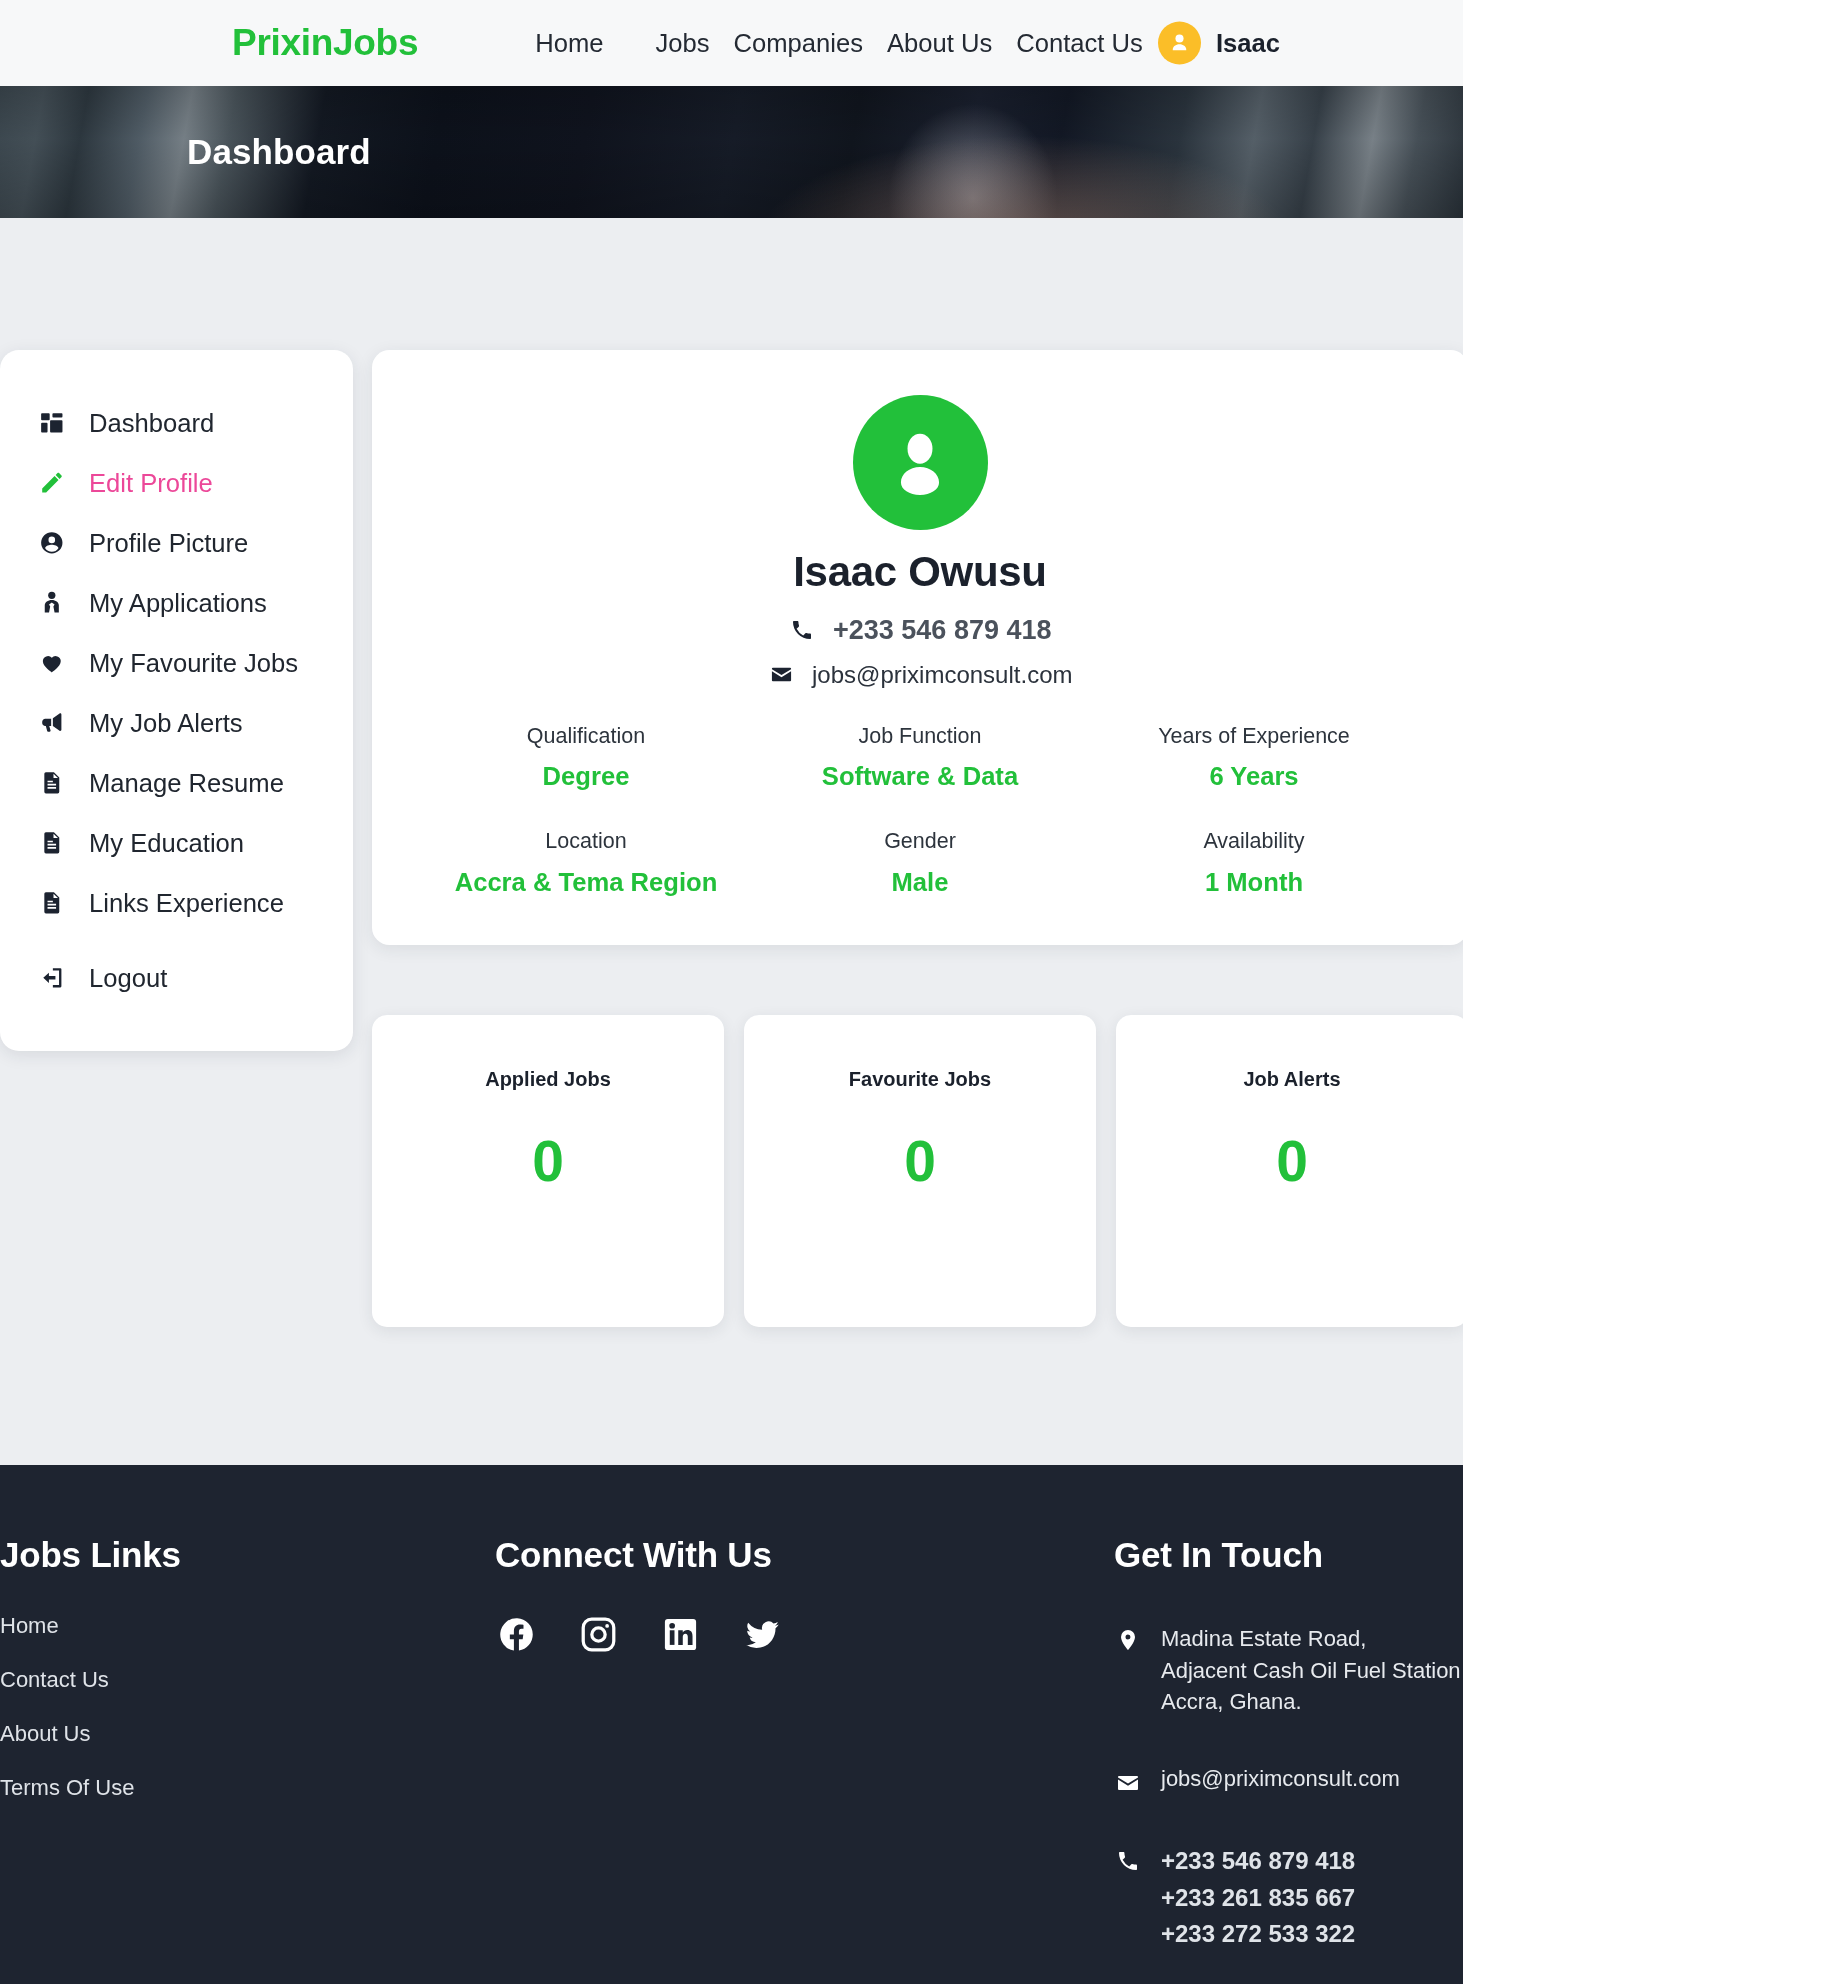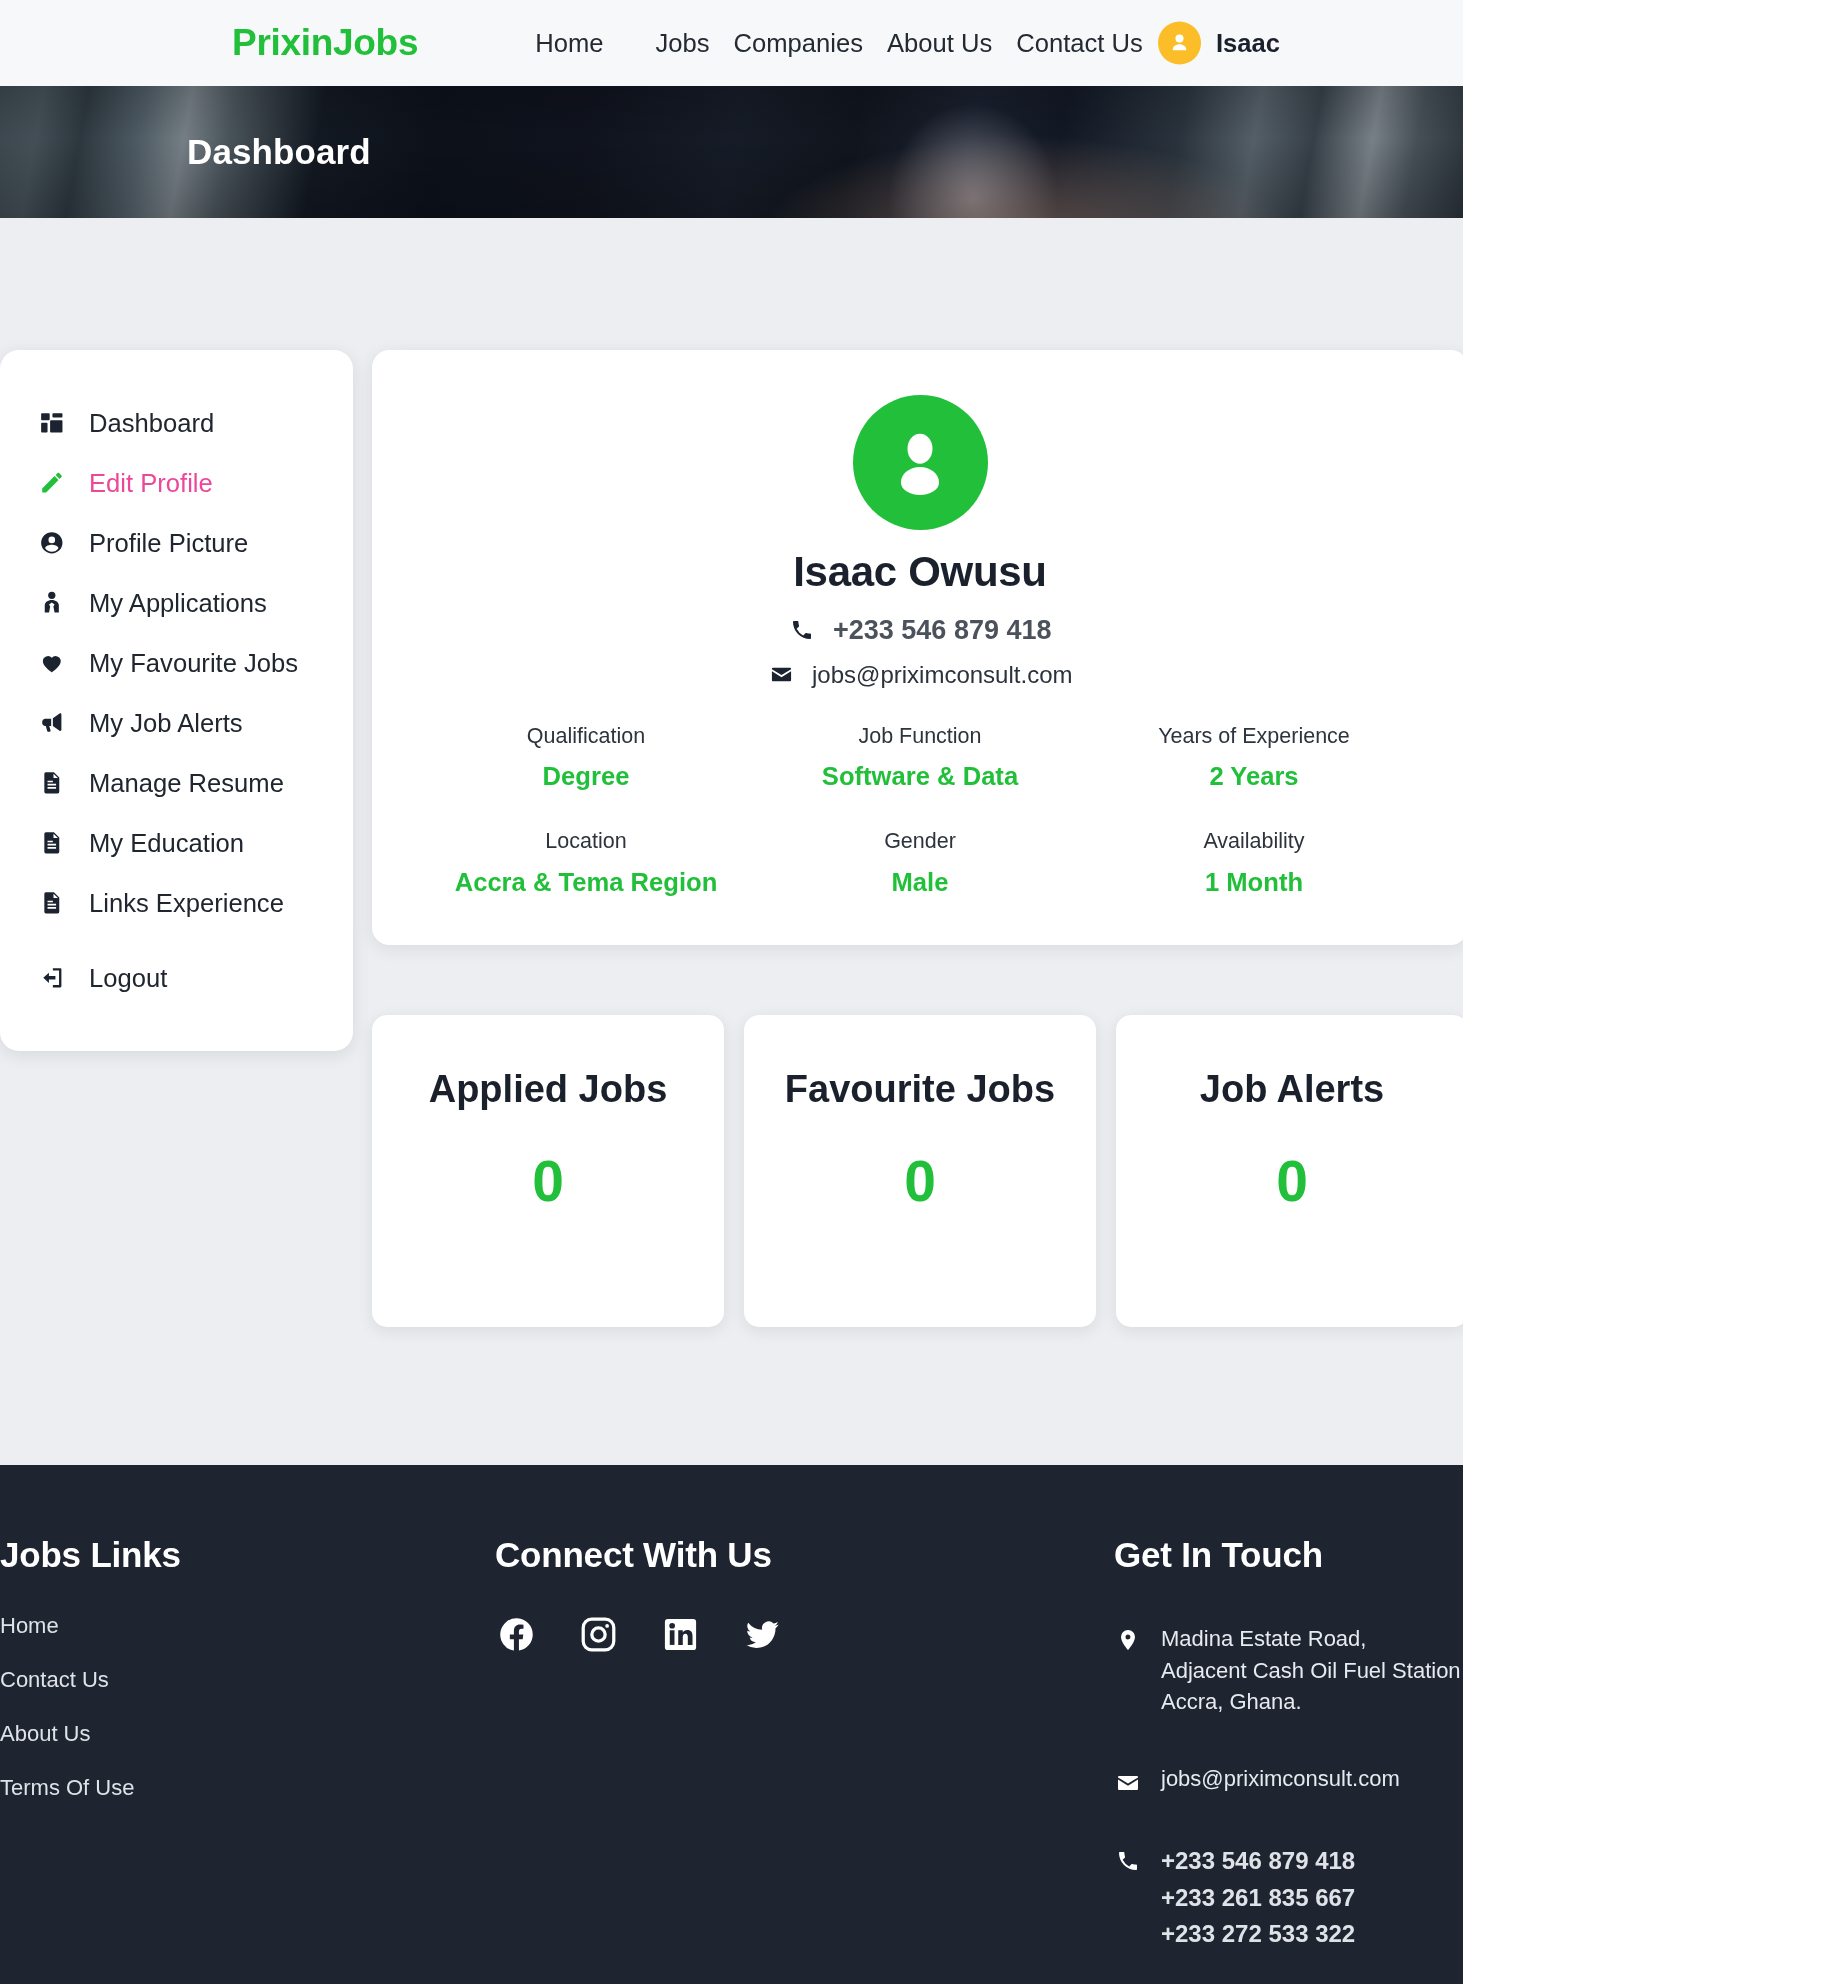--- a/index.html
+++ b/index.html
@@ -198,21 +198,21 @@
     background: #ffffff;
     border-radius: 15px;
     box-shadow: 0 4px 16px rgba(32,40,56,0.09);
     padding: 53px 13.5px 58px 13.5px;
     text-align: center;
     height: 312px;
     display: flex;
     flex-direction: column;
     align-items: center;
   }
-  .stat-title { font-size: 38px; font-weight: 700; color: #1b212c; margin-bottom: 42px; }
+  .stat-title { font-size: 20px; font-weight: 700; color: #1b212c; margin-bottom: 42px; }
   .stat-value { font-size: 57px; font-weight: 700; color: #22c03a; line-height: 1; }
 
   
   .footer {
     background: #1e2430;
     padding: 70px 0 0 0;
   }
   .footer-inner {
     width: 1468px;
     margin: 0 auto;
@@ -412,21 +412,21 @@
             <div class="field">
               <div class="field-label">Qualification</div>
               <div class="field-value">Degree</div>
             </div>
             <div class="field">
               <div class="field-label">Job Function</div>
               <div class="field-value">Software &amp; Data</div>
             </div>
             <div class="field">
               <div class="field-label">Years of Experience</div>
-              <div class="field-value">2 Years</div>
+              <div class="field-value">6 Years</div>
             </div>
             <div class="field">
               <div class="field-label">Location</div>
               <div class="field-value">Accra &amp; Tema Region</div>
             </div>
             <div class="field">
               <div class="field-label">Gender</div>
               <div class="field-value">Male</div>
             </div>
             <div class="field">

